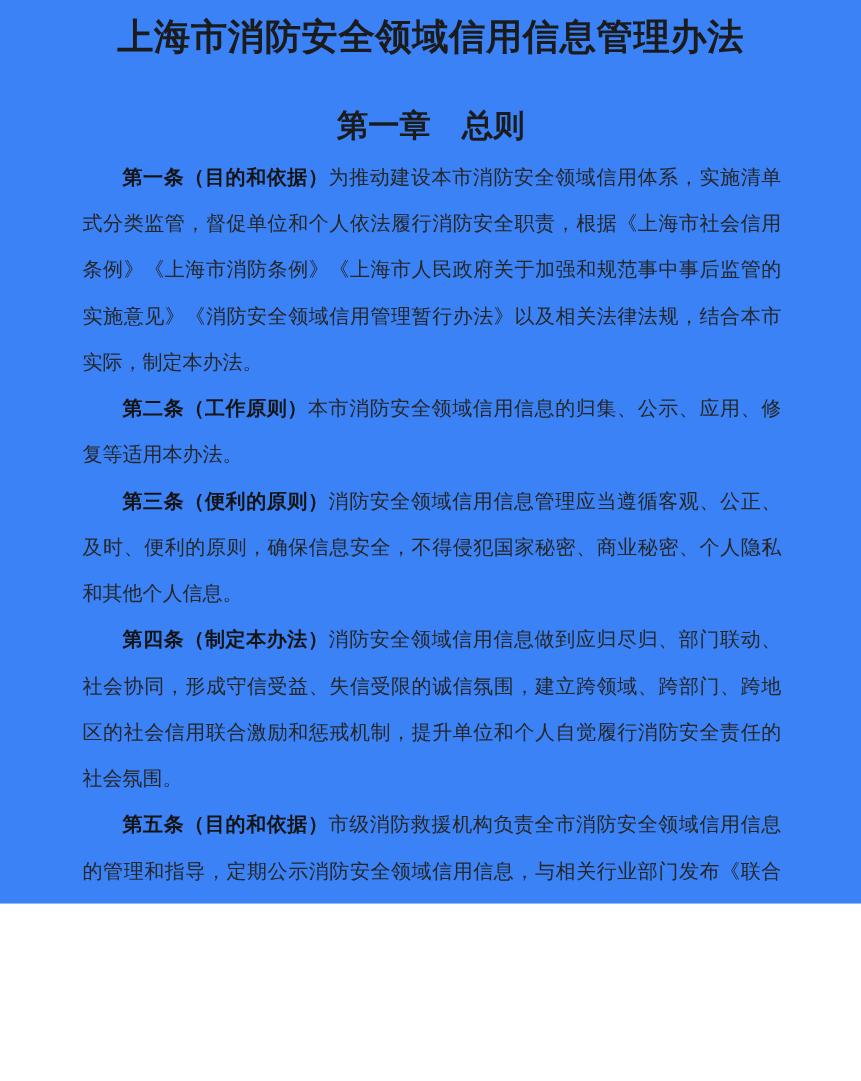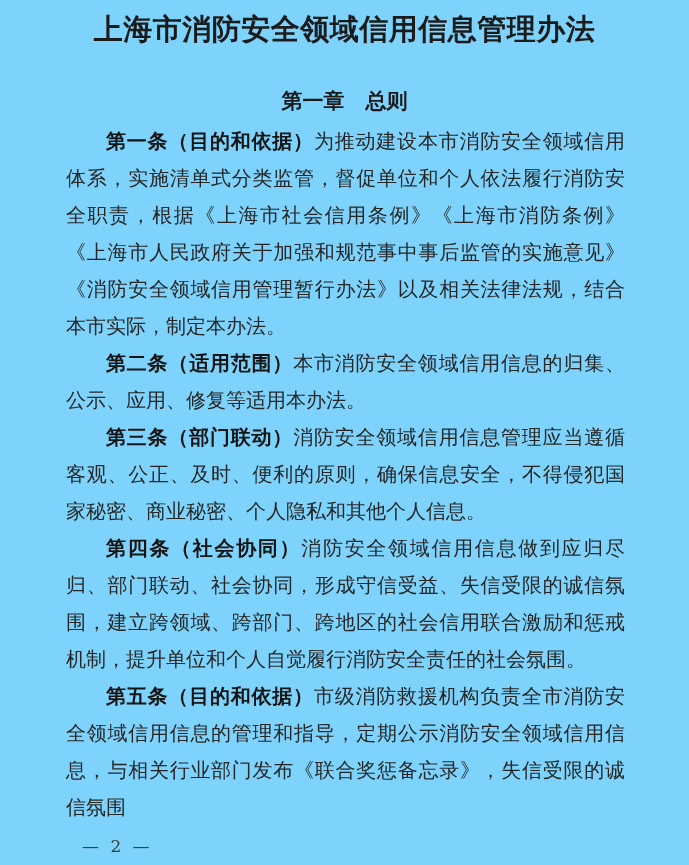--- a/index.html
+++ b/index.html
@@ -3,47 +3,47 @@
 <meta charset="utf-8">
 <style>
   html, body {
     margin: 0;
     padding: 0;
     background: #ffffff;
   }
   .page {
     position: relative;
     width: 689px;
-    height: 865px;
-    background: #7dd3fc;
+    height: 723px;
+    background: #3b82f6;
     overflow: hidden;
     font-family: "DejaVu Serif", "Liberation Serif", serif;
     color: #222222;
   }
   .doc-title {
     margin: 0;
     padding-top: 8px;
     text-align: center;
     font-size: 29px;
     line-height: 42px;
     font-weight: 700;
     letter-spacing: 0.5px;
     color: #1b1b1b;
   }
   .chapter-heading {
     margin: 36px 0 0 0;
     text-align: center;
-    font-size: 21px;
+    font-size: 25px;
     line-height: 30px;
     font-weight: 700;
     color: #1b1b1b;
   }
   .body-text {
     padding: 7px 64px 0 66px;
-    font-size: 20px;
+    font-size: 16px;
     line-height: 37px;
     text-align: justify;
     text-justify: inter-ideograph;
     color: #262626;
   }
   .article {
     margin: 0;
     text-indent: 2em;
   }
   .article b {
@@ -62,20 +62,20 @@
 </head>
 <body>
 
 <div class="page">
   <h1 class="doc-title">上海市消防安全领域信用信息管理办法</h1>
 
   <h2 class="chapter-heading">第一章　总则</h2>
 
   <div class="body-text" id="articles">
       <p class="article"><b>第一条（目的和依据）</b><span>为推动建设本市消防安全领域信用体系，实施清单式分类监管，督促单位和个人依法履行消防安全职责，根据《上海市社会信用条例》《上海市消防条例》《上海市人民政府关于加强和规范事中事后监管的实施意见》《消防安全领域信用管理暂行办法》以及相关法律法规，结合本市实际，制定本办法。</span></p>
-      <p class="article"><b>第二条（适用范围）</b><span>本市消防安全领域信用信息的归集、公示、应用、修复等适用本办法。</span></p>
-      <p class="article"><b>第三条（部门联动）</b><span>消防安全领域信用信息管理应当遵循客观、公正、及时、便利的原则，确保信息安全，不得侵犯国家秘密、商业秘密、个人隐私和其他个人信息。</span></p>
-      <p class="article"><b>第四条（社会协同）</b><span>消防安全领域信用信息做到应归尽归、部门联动、社会协同，形成守信受益、失信受限的诚信氛围，建立跨领域、跨部门、跨地区的社会信用联合激励和惩戒机制，提升单位和个人自觉履行消防安全责任的社会氛围。</span></p>
+      <p class="article"><b>第二条（工作原则）</b><span>本市消防安全领域信用信息的归集、公示、应用、修复等适用本办法。</span></p>
+      <p class="article"><b>第三条（便利的原则）</b><span>消防安全领域信用信息管理应当遵循客观、公正、及时、便利的原则，确保信息安全，不得侵犯国家秘密、商业秘密、个人隐私和其他个人信息。</span></p>
+      <p class="article"><b>第四条（制定本办法）</b><span>消防安全领域信用信息做到应归尽归、部门联动、社会协同，形成守信受益、失信受限的诚信氛围，建立跨领域、跨部门、跨地区的社会信用联合激励和惩戒机制，提升单位和个人自觉履行消防安全责任的社会氛围。</span></p>
       <p class="article"><b>第五条（目的和依据）</b><span>市级消防救援机构负责全市消防安全领域信用信息的管理和指导，定期公示消防安全领域信用信息，与相关行业部门发布《联合奖惩备忘录》，失信受限的诚信氛围</span></p>
     </div>
 
   <div class="page-footer">— 2 —</div>
 </div>
 
 </body></html>

